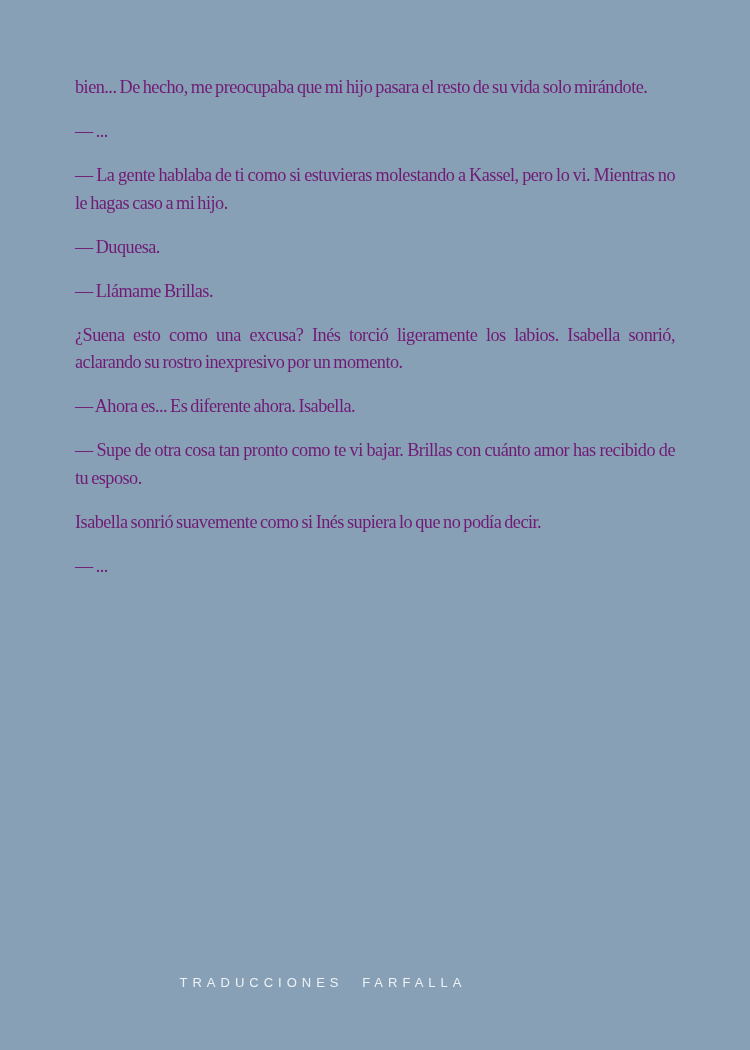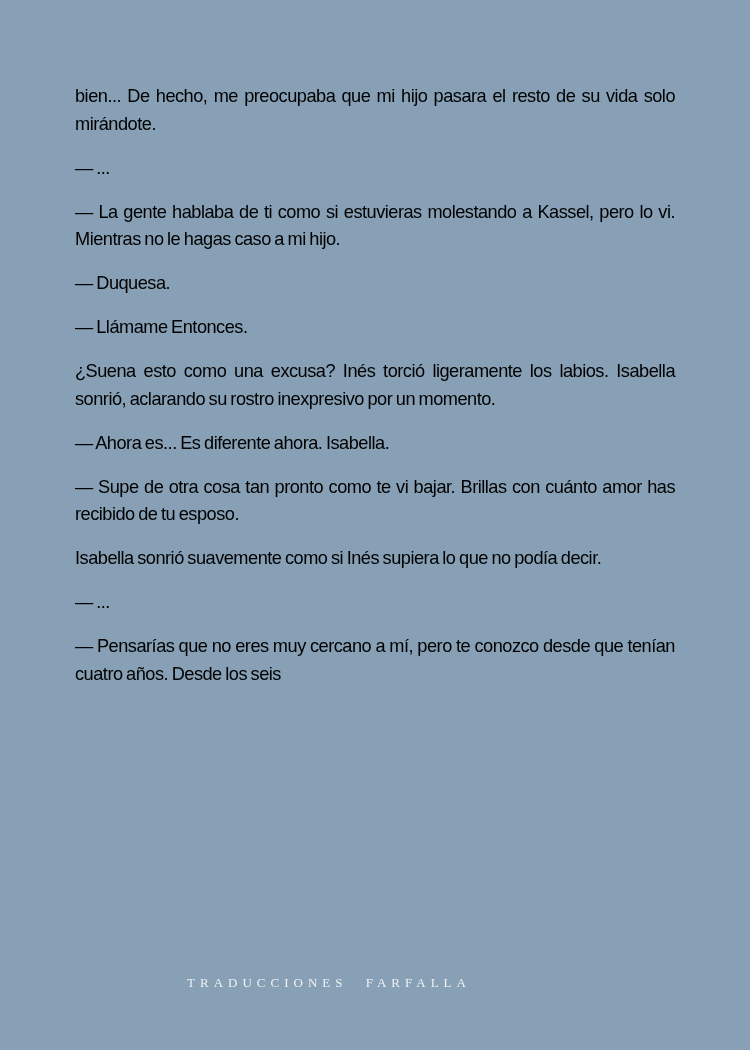--- a/index.html
+++ b/index.html
@@ -11,61 +11,58 @@
       height: 1050px;
       background: #87a0b5;
       overflow: hidden;
       position: relative;
     }
     .page {
       position: absolute;
       left: 75px;
       top: 74px;
       width: 600px;
-      font-family: Liberation Sans, sans-serif;
+      font-family: Liberation Serif, serif;
       font-size: 18.2px;
       line-height: 27.5px;
-      color: #000000;
+      color: #701a75;
       letter-spacing: -0.5px;
       word-spacing: -1px;
-      margin-top: 9px;
     }
     .para {
       margin: 0 0 16.5px 0;
       text-align: justify;
     }
     .para.last {
       margin-bottom: 0;
       height: 55px;
       overflow: hidden;
     }
     .footer {
       position: absolute;
       left: 0;
       width: 646px;
       top: 975px;
       text-align: center;
-      font-family: Liberation Serif, serif;
+      font-family: Liberation Sans, sans-serif;
       font-size: 13px;
       letter-spacing: 5px;
       word-spacing: 10px;
       color: #eef2f6;
-      padding-left: 6px;
     }
   </style>
 </head>
 <body>
 
 <div class="page">
   <p class="para">bien... De hecho, me preocupaba que mi hijo pasara el resto de su vida solo mirándote.</p>
   <p class="para">— ...</p>
   <p class="para">— La gente hablaba de ti como si estuvieras molestando a Kassel, pero lo vi. Mientras no le hagas caso a mi hijo.</p>
   <p class="para">— Duquesa.</p>
-  <p class="para">— Llámame Entonces.</p>
+  <p class="para">— Llámame Brillas.</p>
   <p class="para">¿Suena esto como una excusa? Inés torció ligeramente los labios. Isabella sonrió, aclarando su rostro inexpresivo por un momento.</p>
   <p class="para">— Ahora es... Es diferente ahora. Isabella.</p>
   <p class="para">— Supe de otra cosa tan pronto como te vi bajar. Brillas con cuánto amor has recibido de tu esposo.</p>
   <p class="para">Isabella sonrió suavemente como si Inés supiera lo que no podía decir.</p>
   <p class="para">— ...</p>
-  <p class="para last">— Pensarías que no eres muy cercano a mí, pero te conozco desde que tenían cuatro años. Desde los seis</p>
 </div>
 
 <div class="footer">TRADUCCIONES FARFALLA</div>
 
 </body></html>

